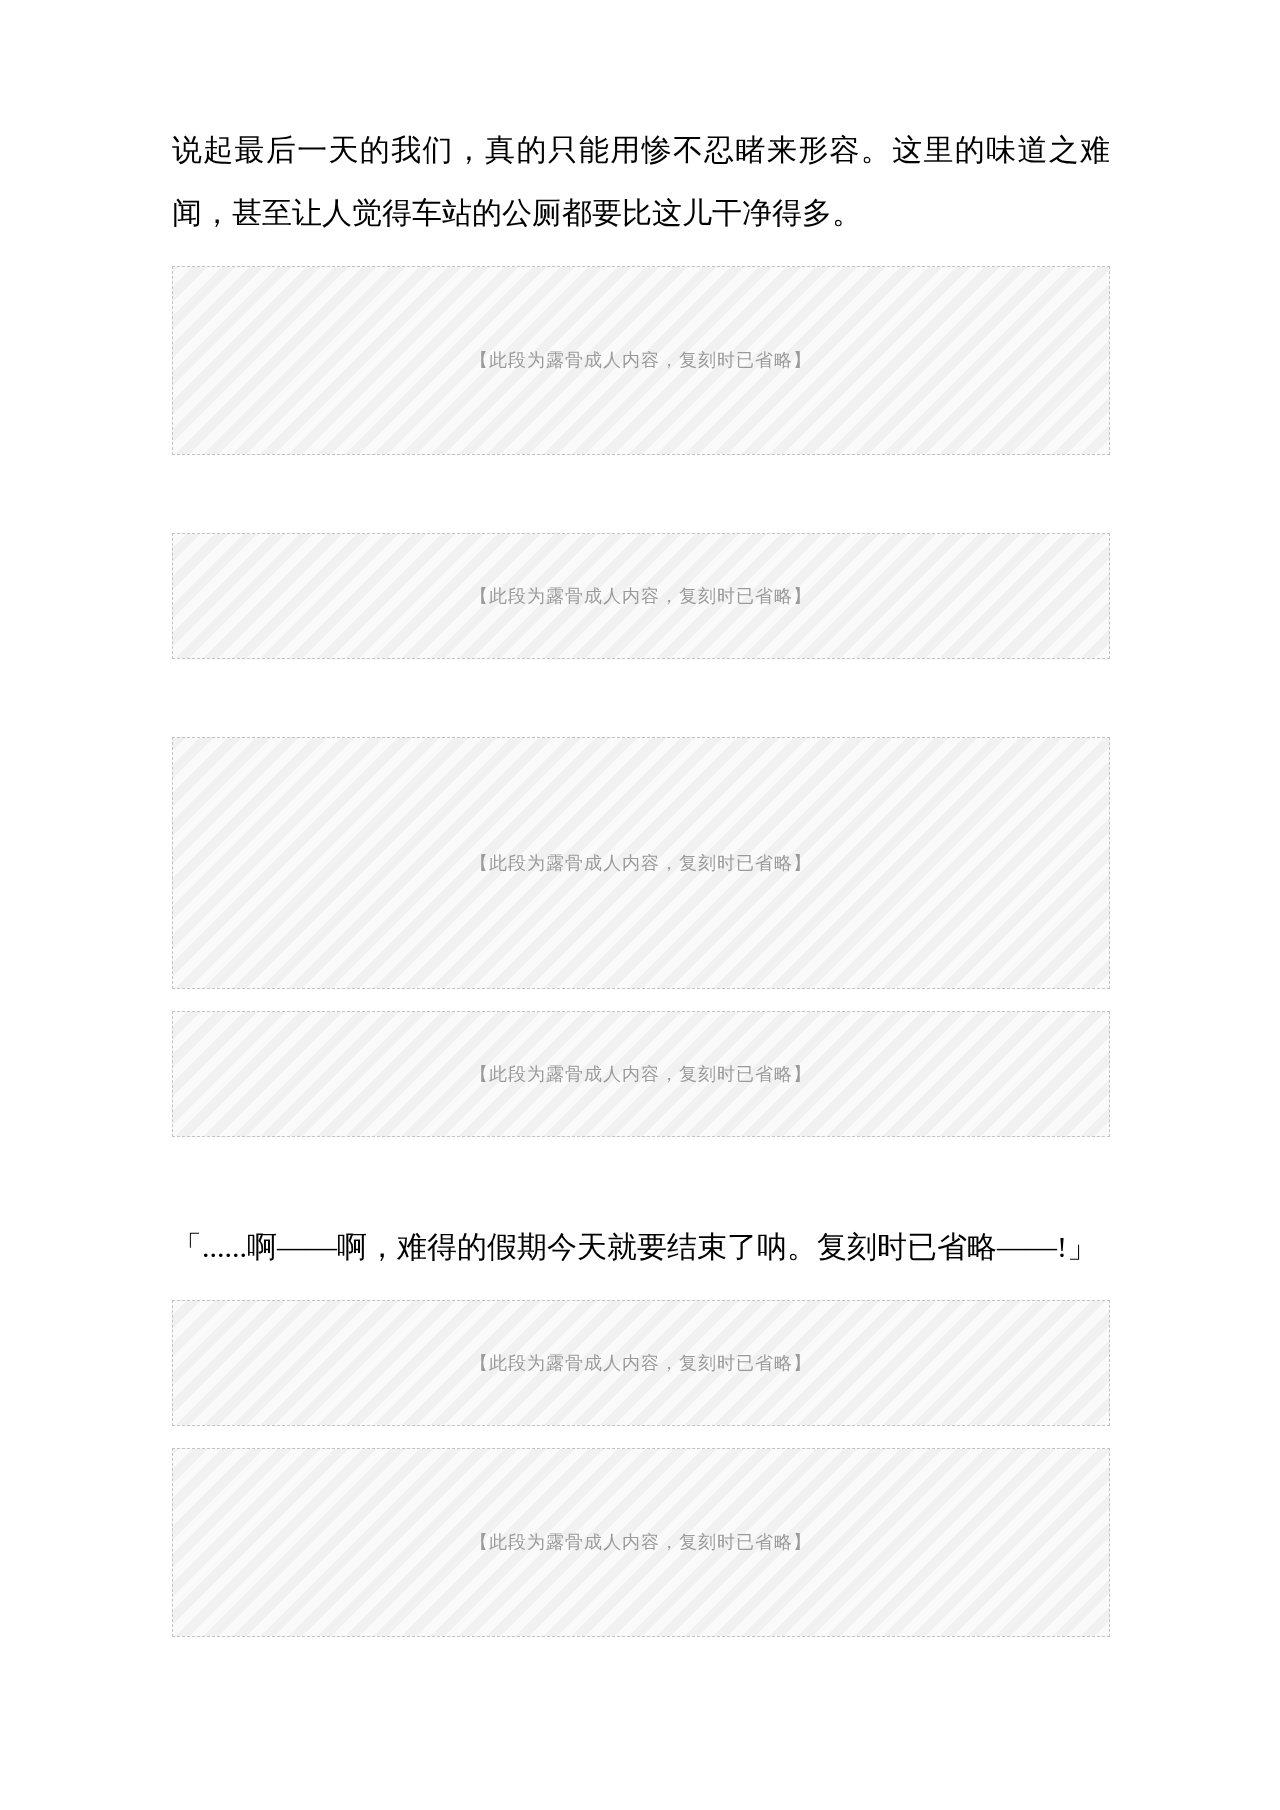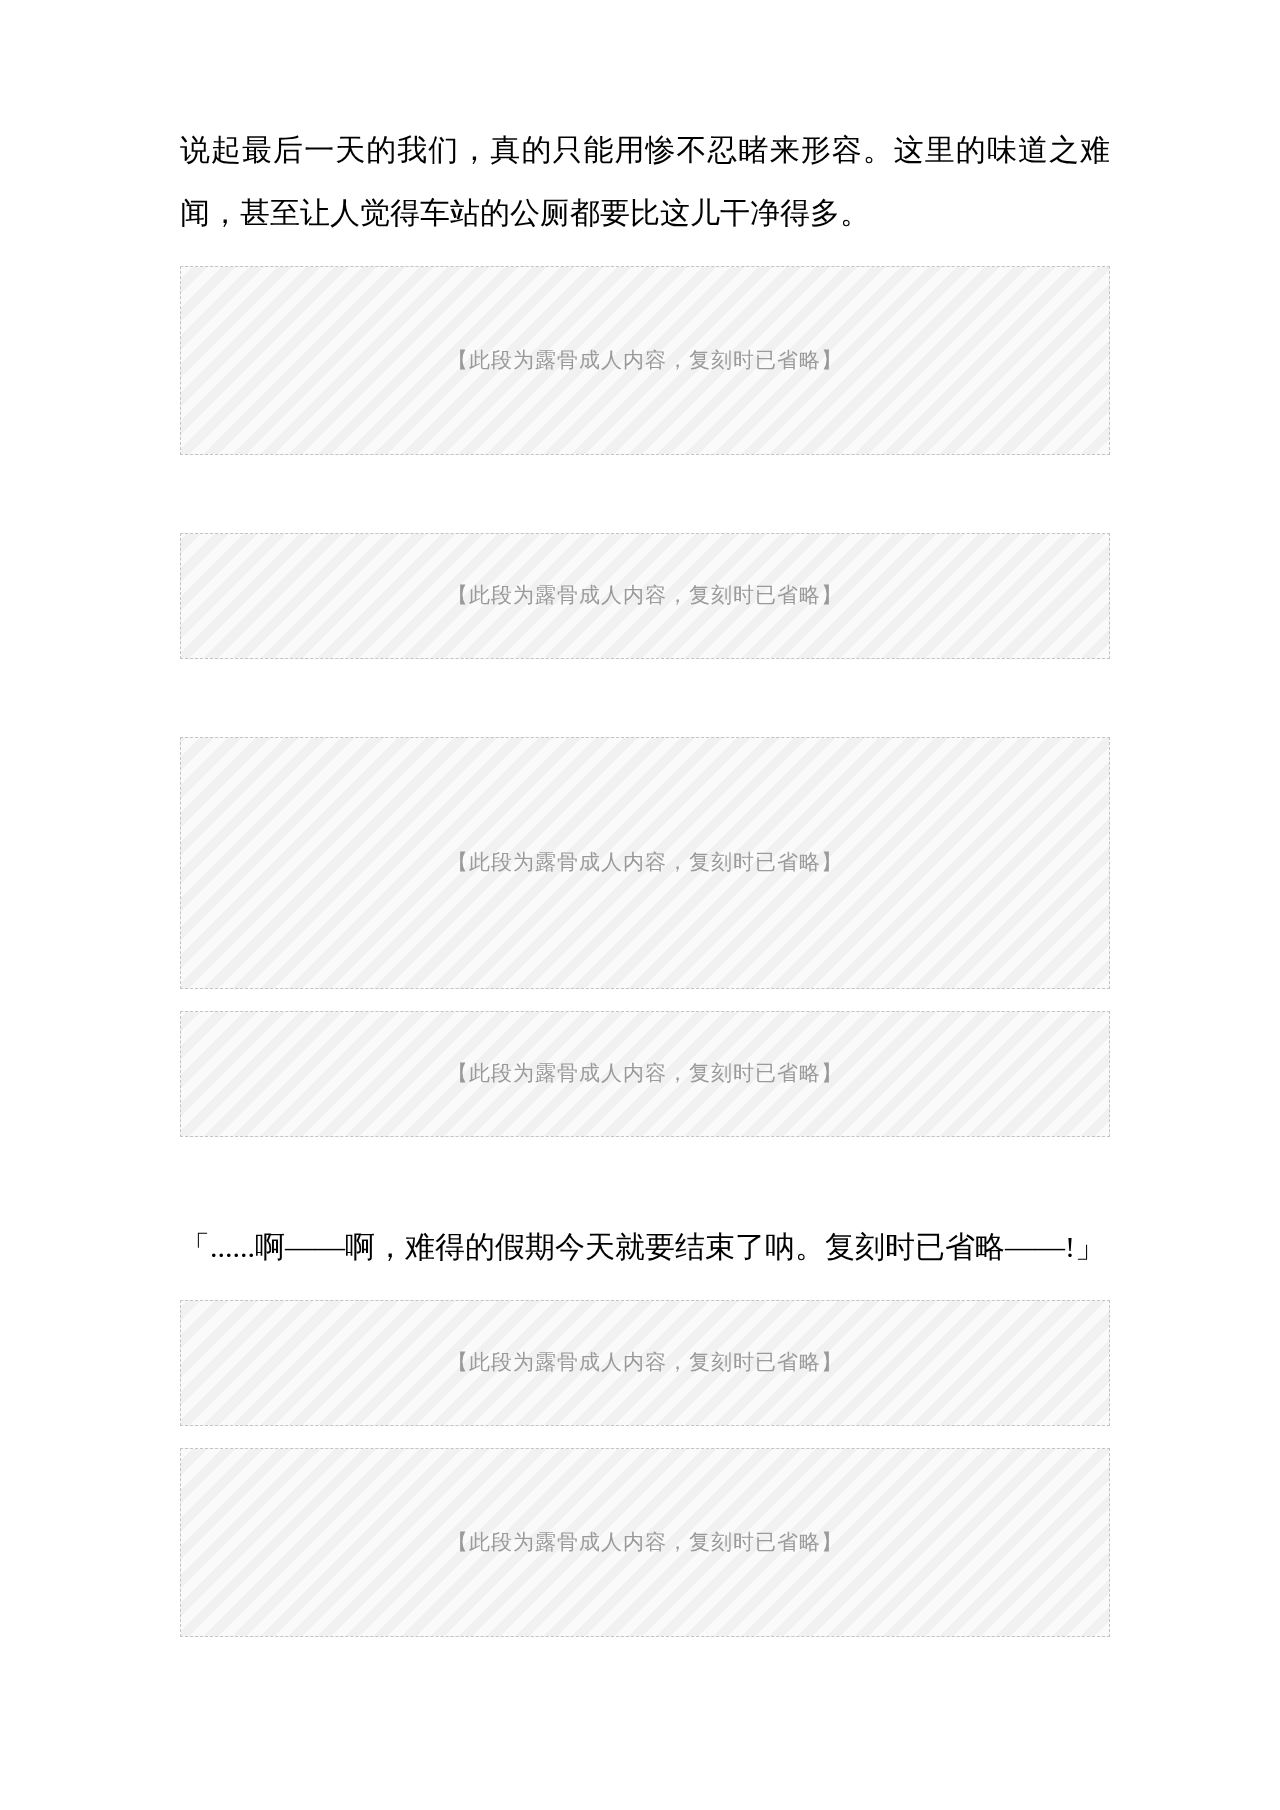--- a/index.html
+++ b/index.html
@@ -17,37 +17,37 @@
     overflow: hidden;
   }
   .doc {
     color: #000000;
     font-family: "Liberation Serif", "DejaVu Serif", serif;
     font-size: 30px;
     line-height: 63px;
     text-align: justify;
   }
   .para {
-    margin: 0 0 22px 8px;
+    margin: 0 0 22px 0;
   }
   
   .gap-before {
     margin-top: 78px;
   }
   
   .redacted {
     display: flex;
     align-items: center;
     justify-content: center;
     box-sizing: border-box;
     border: 1px dashed #c4c4c4;
     background: repeating-linear-gradient(
       -45deg, #fafafa, #fafafa 10px, #f1f1f1 10px, #f1f1f1 20px);
     color: #9a9a9a;
-    font-size: 21px;
+    font-size: 18px;
     line-height: 1.5;
     text-align: center;
     letter-spacing: 1px;
   }
 </style>
 </head>
 <body>
 
 <div class="page">
   <div class="doc">

